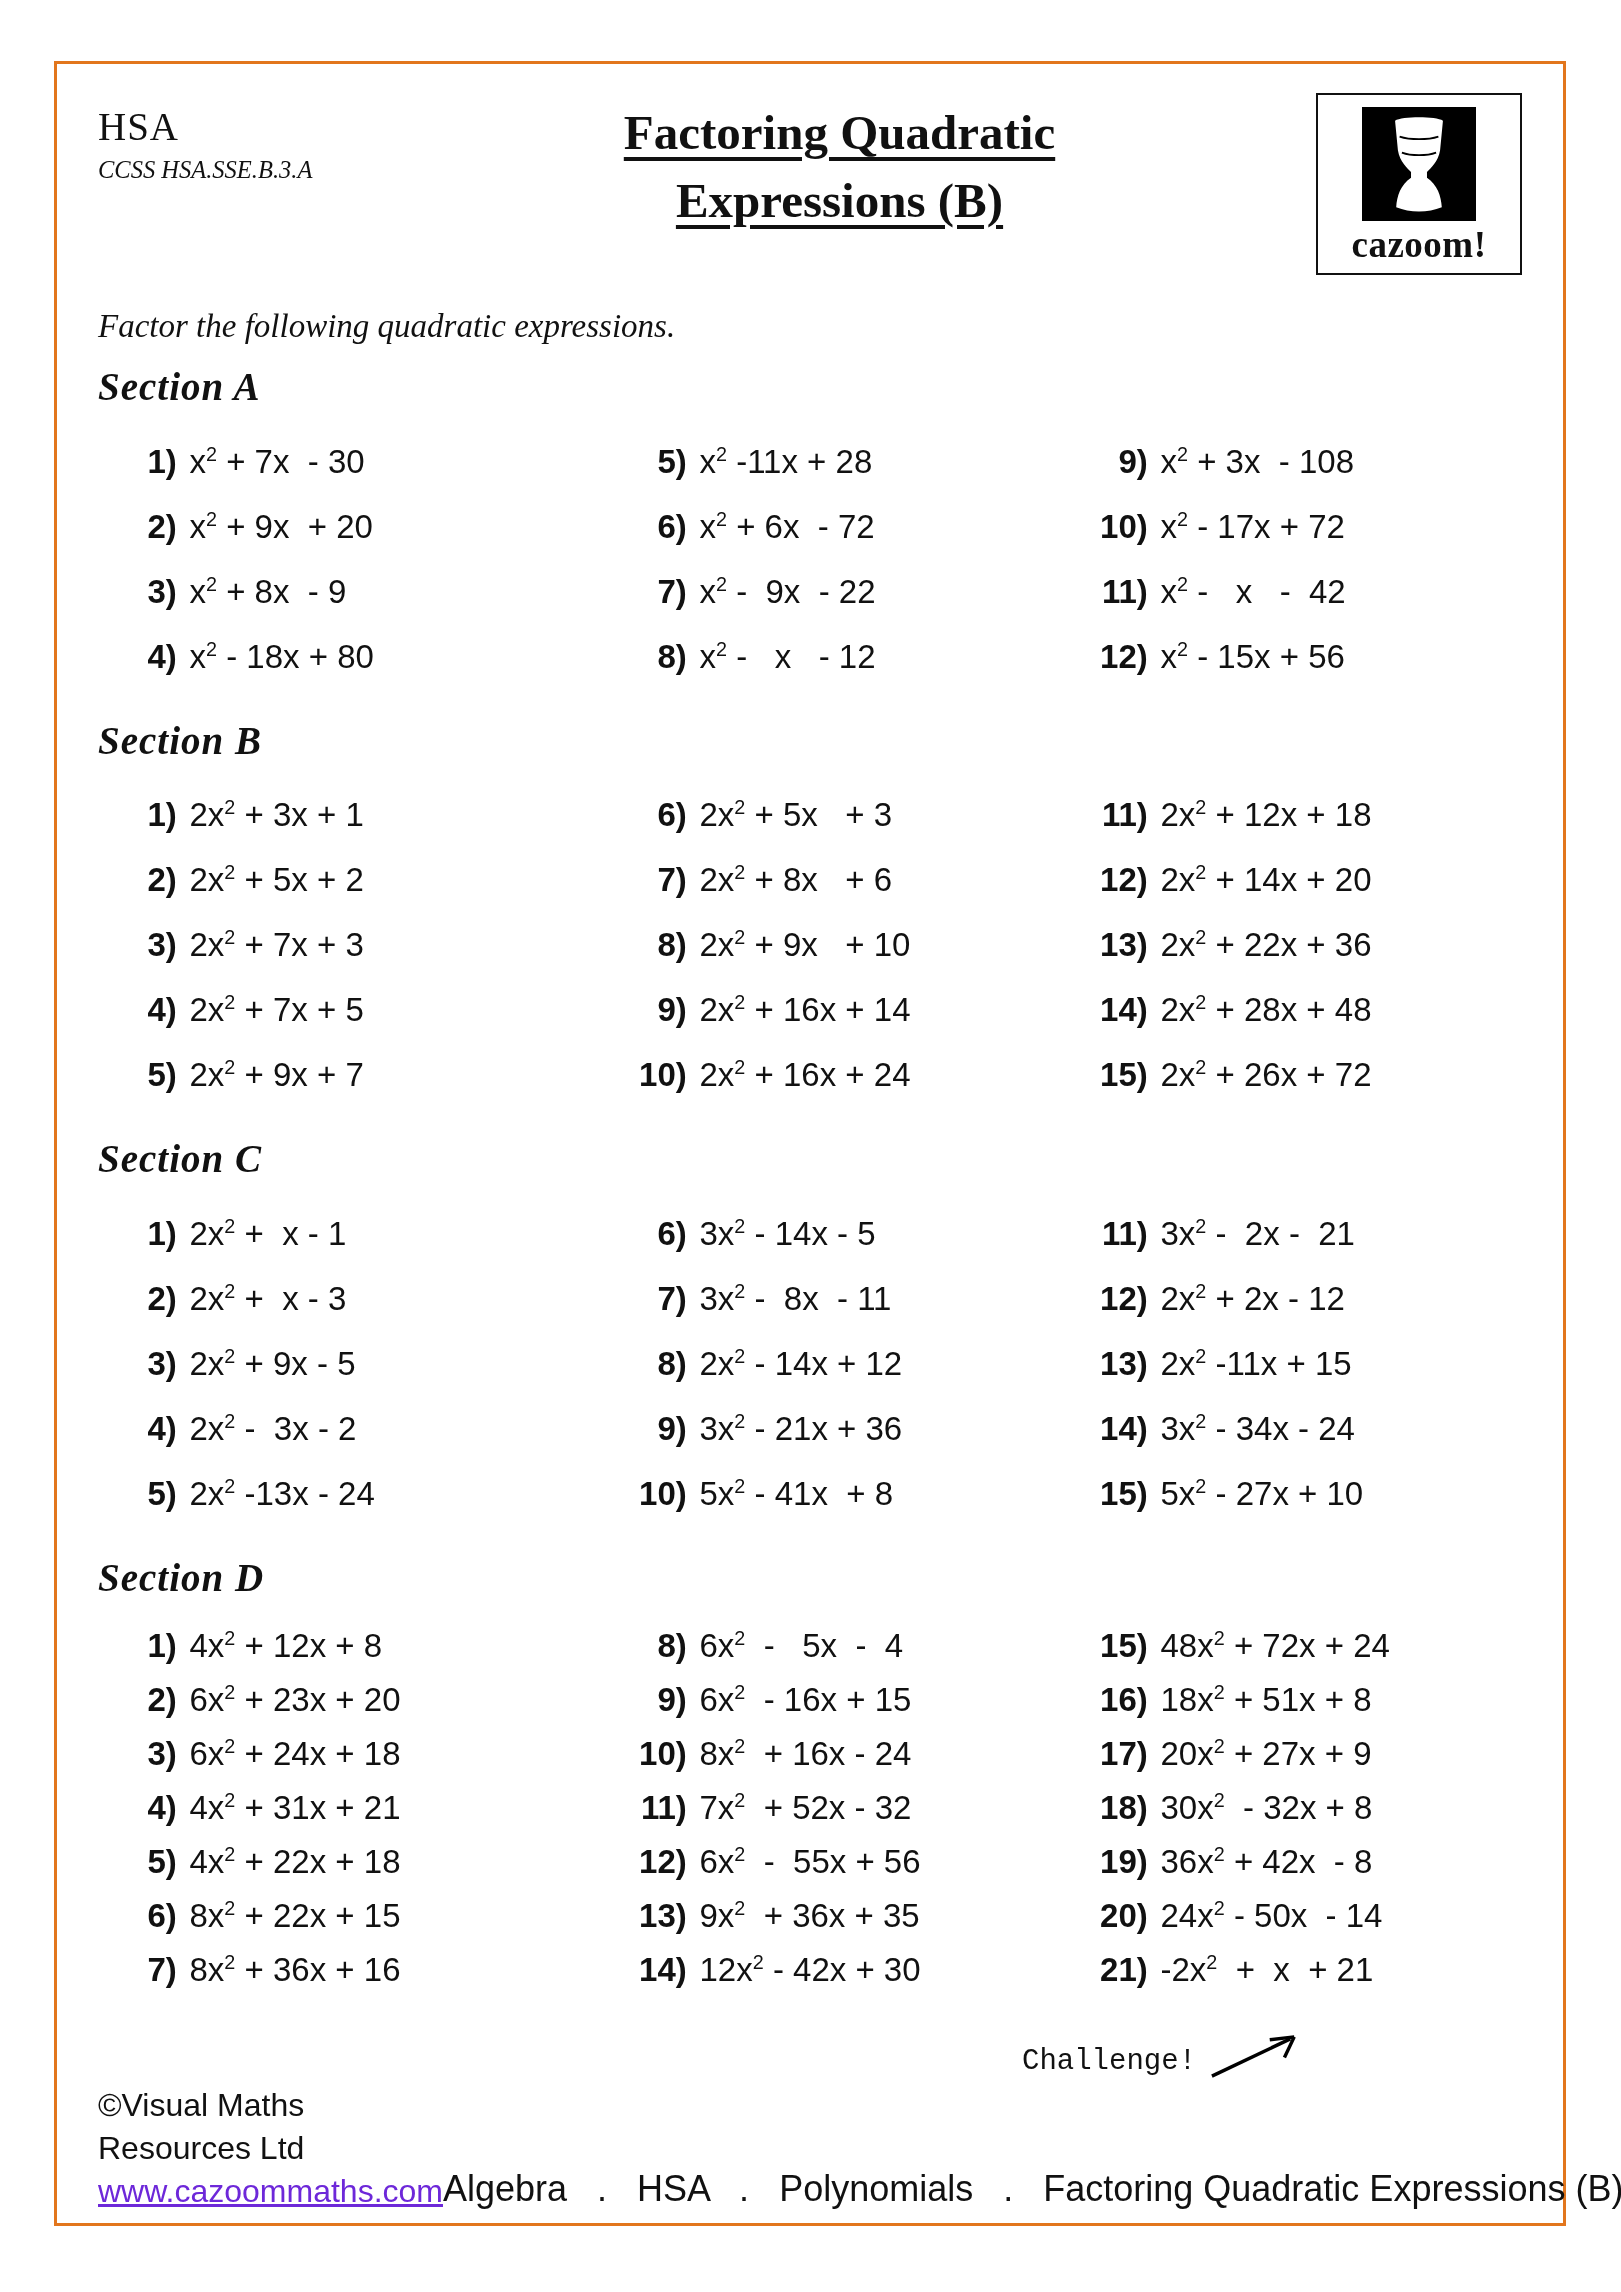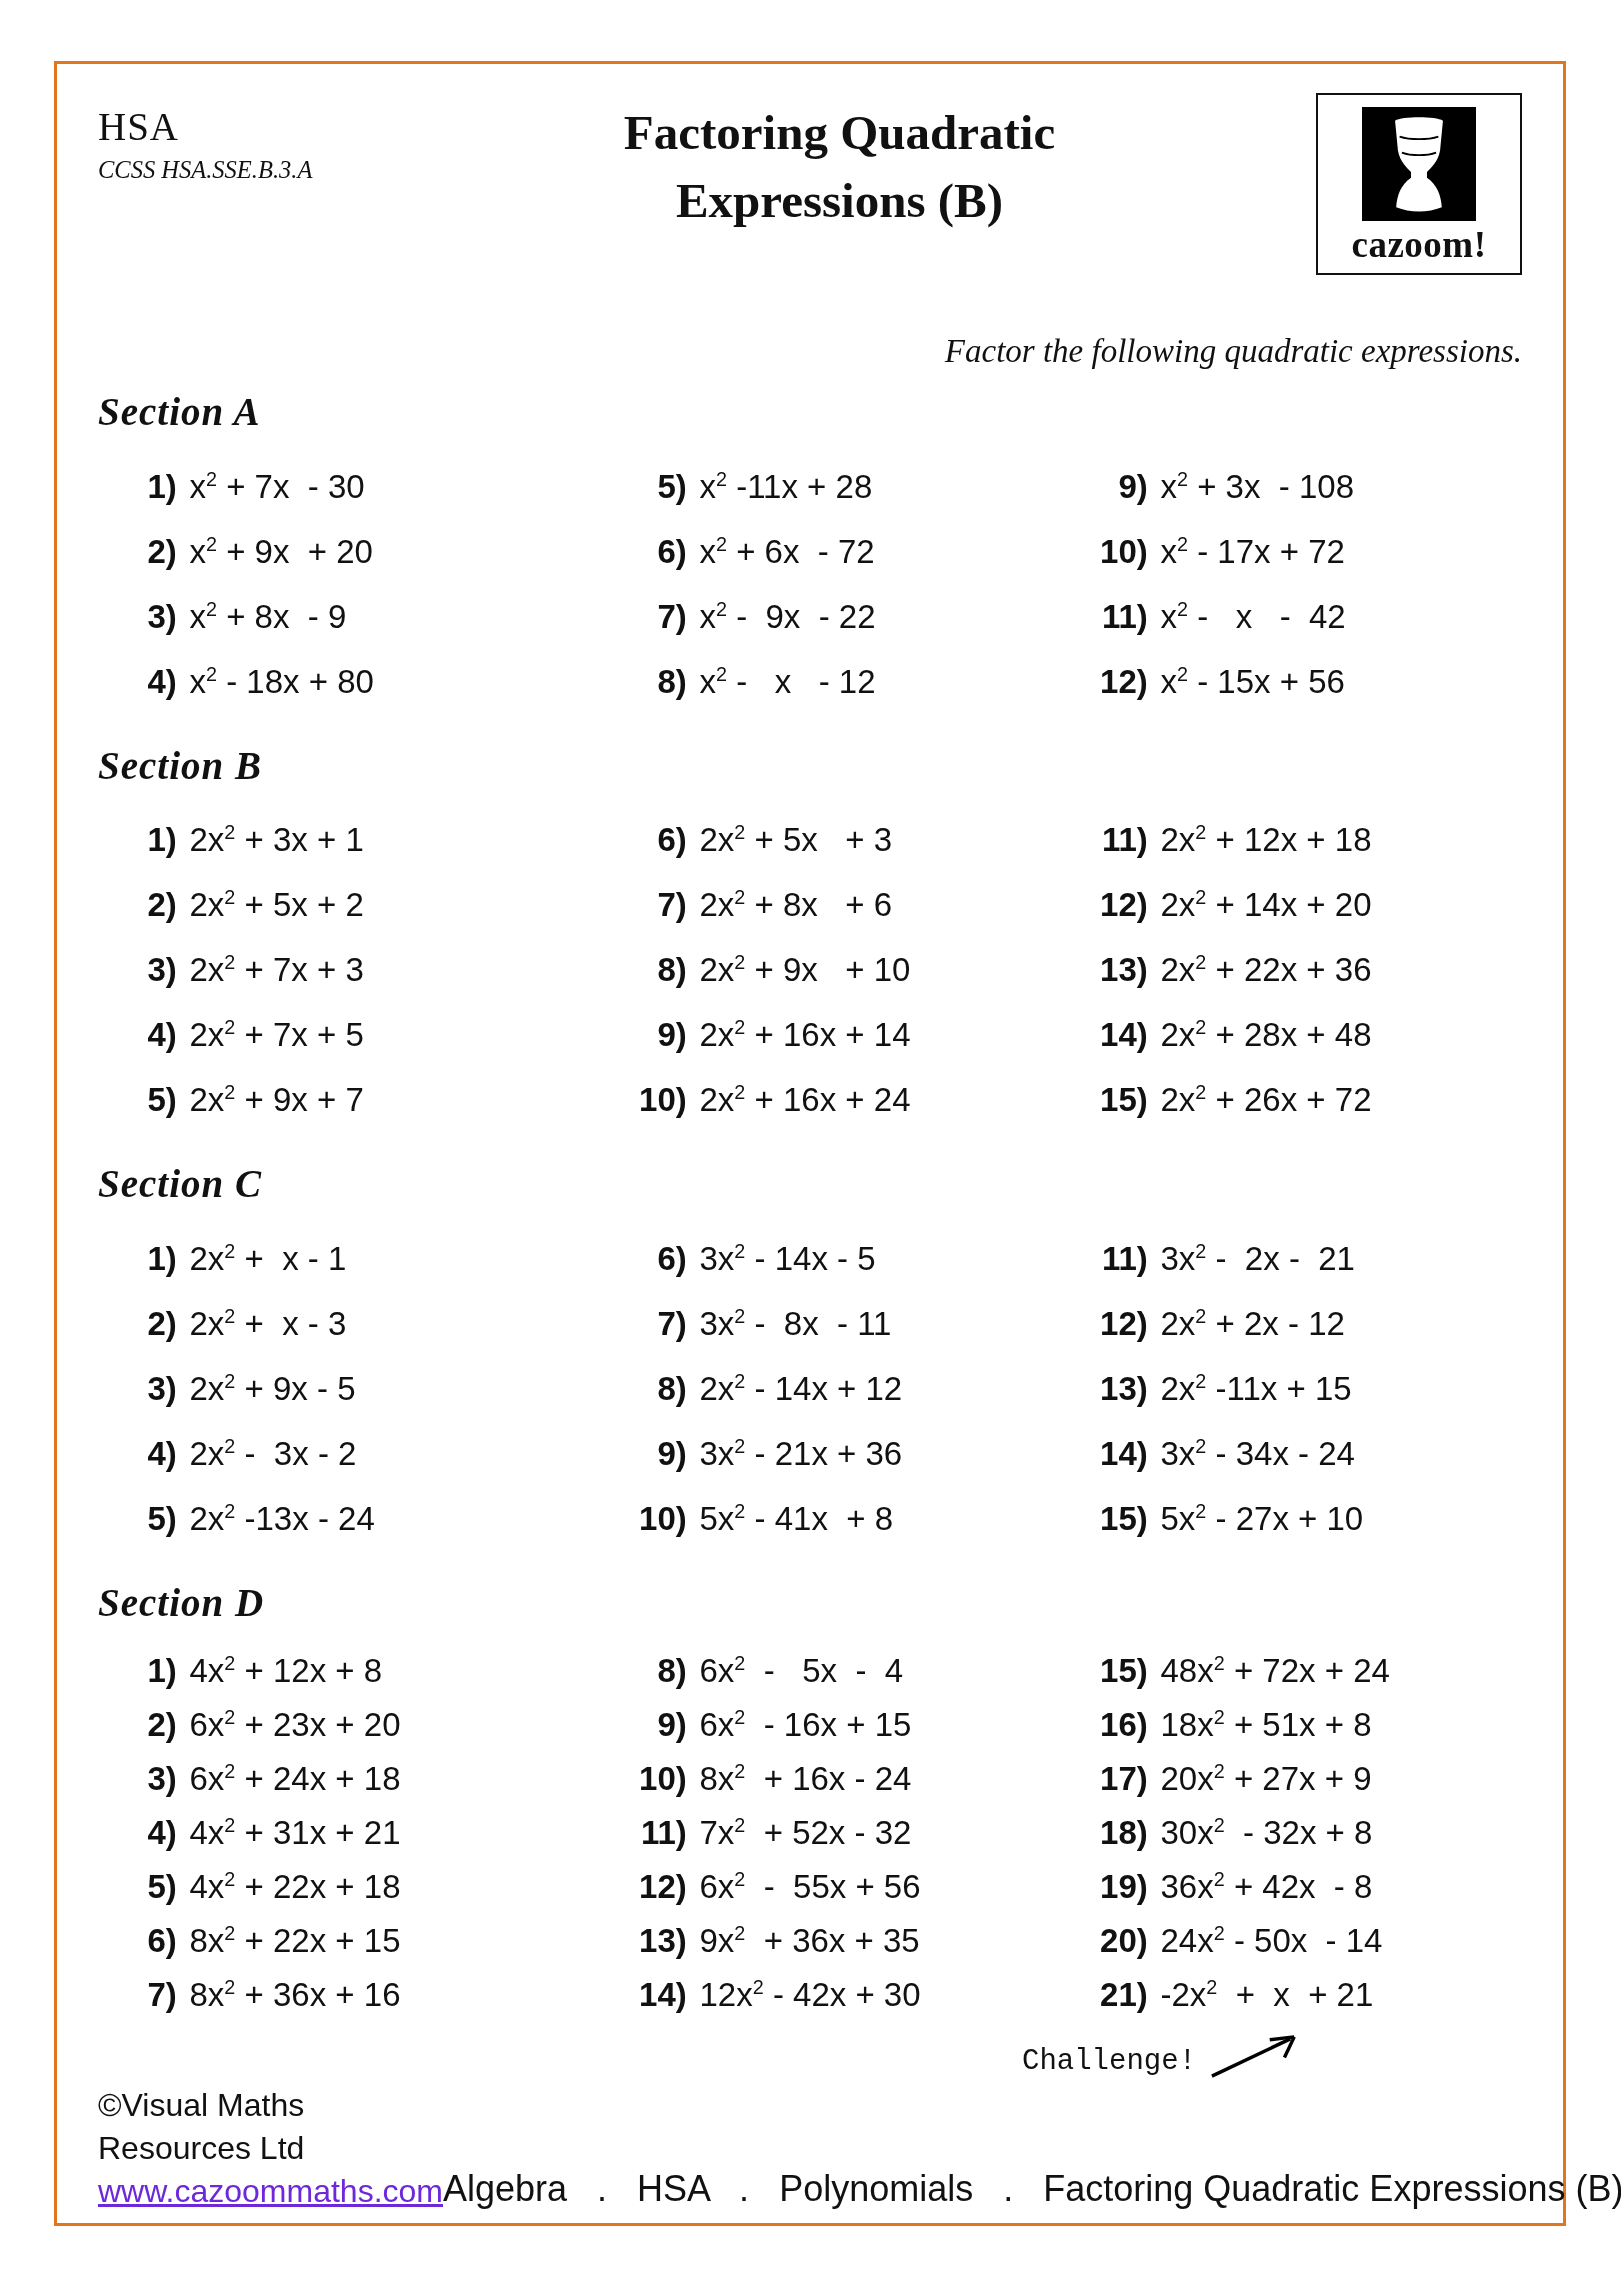--- a/index.html
+++ b/index.html
@@ -6,27 +6,27 @@
   body{width:1621px;height:2293px;position:relative;font-family:"Liberation Sans",sans-serif;color:#111;}
   .page-border{position:absolute;left:54px;top:61px;width:1506px;height:2159px;border:3.9px solid #e2761d;background:#fff;}
   .content{padding:29px 41px 0 41px;}
 
   
   .hdr{display:flex;align-items:flex-start;}
   .hdr-left{width:265px;padding-top:13.7px;}
   .course{font:400 39px/1 "Liberation Serif",serif;letter-spacing:1px;}
   .standard{font:italic 400 24.5px/1.25 "Liberation Serif",serif;margin-top:9.8px;}
   .title-wrap{flex:1;text-align:center;padding-top:5.9px;}
-  .title-line{display:inline-block;font:700 49px/1.38 "Liberation Serif",serif;text-decoration-thickness:3.9px;text-underline-offset:7.8px;padding:0 3.9px;}
+  .title-line{display:inline-block;font:700 49px/1.38 "Liberation Serif",serif;text-decoration:underline;text-decoration-thickness:3.9px;text-underline-offset:7.8px;padding:0 3.9px;}
   .logo-box{width:202px;border:2.9px solid #111;padding:11.8px 0 7.8px;display:flex;flex-direction:column;align-items:center;background:#fff;}
   .logo-drum{width:114px;height:114px;background:#000;display:block;}
   .logo-text{font:700 37px/1.1 "Liberation Serif",serif;margin-top:3.9px;letter-spacing:0.5px;}
 
   
-  .instruction{margin-top:57px;text-align:right;font:italic 400 33px/1.2 "Liberation Serif",serif;}
+  .instruction{margin-top:32px;text-align:left;font:italic 400 33px/1.2 "Liberation Serif",serif;}
 
   
   .section{margin-top:29px;}
   .section:first-child{margin-top:17.6px;}
   .sec-heading{margin:0;font:italic 700 39px/1.2 "Liberation Serif",serif;letter-spacing:1px;}
   .sec-grid{display:flex;margin-top:17.6px;padding-left:9.8px;}
   .col1{width:510px;}
   .col2{width:461px;}
   .col3{flex:1;}
   .problem{height:65px;line-height:65px;font-size:33px;white-space:pre;}

